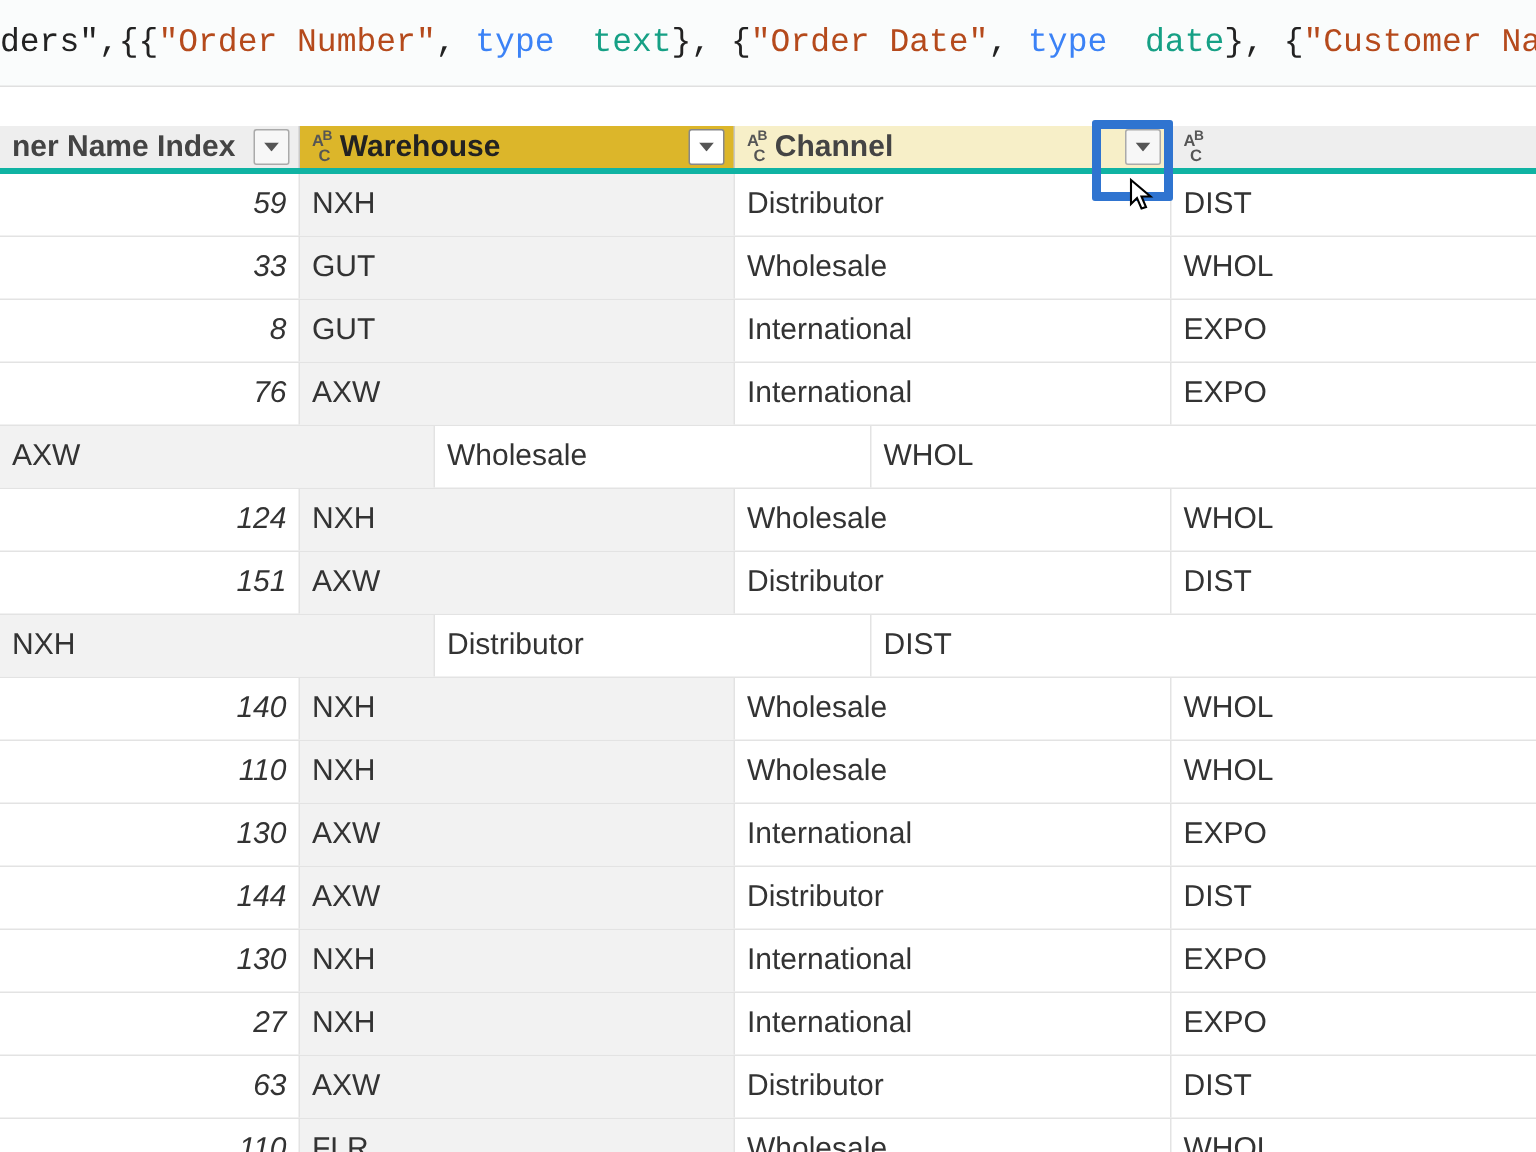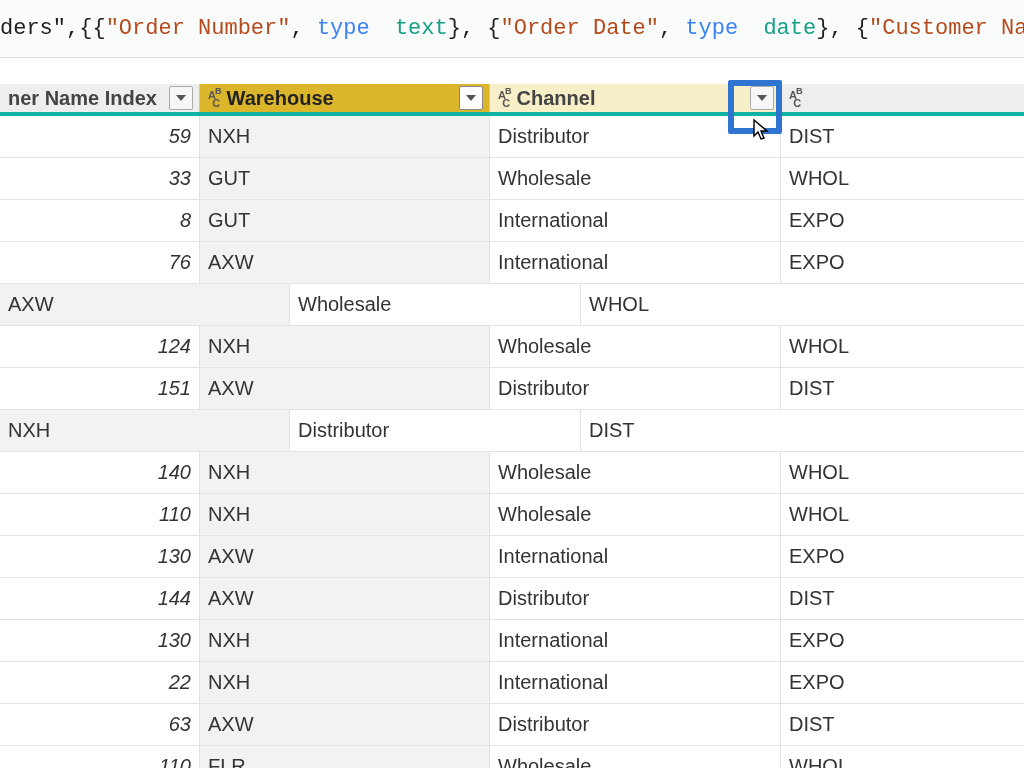--- a/index.html
+++ b/index.html
@@ -237,21 +237,21 @@
         <div class="cell w-ch">Distributor</div>
         <div class="cell w-cc">DIST</div>
       </div>
       <div class="data-row">
         <div class="cell num w-idx">130</div>
         <div class="cell wh w-wh">NXH</div>
         <div class="cell w-ch">International</div>
         <div class="cell w-cc">EXPO</div>
       </div>
       <div class="data-row">
-        <div class="cell num w-idx">22</div>
+        <div class="cell num w-idx">27</div>
         <div class="cell wh w-wh">NXH</div>
         <div class="cell w-ch">International</div>
         <div class="cell w-cc">EXPO</div>
       </div>
       <div class="data-row">
         <div class="cell num w-idx">63</div>
         <div class="cell wh w-wh">AXW</div>
         <div class="cell w-ch">Distributor</div>
         <div class="cell w-cc">DIST</div>
       </div>

